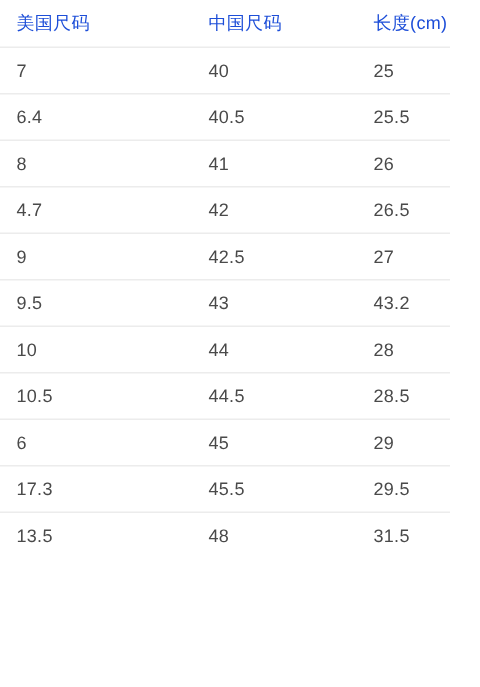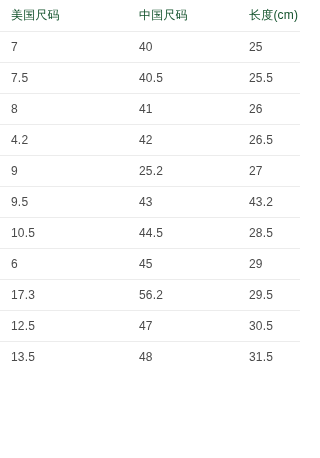--- a/index.html
+++ b/index.html
@@ -31,21 +31,21 @@
     vertical-align: middle;
     font-size: 12px;
     font-weight: normal;
     color: #4a4a4a;
     border-bottom: 1px solid #ececec;
     background: #ffffff;
     white-space: nowrap;
     letter-spacing: 0.2px;
   }
   #size-table thead th {
-    color: #14532d;
+    color: #1d4ed8;
   }
   #size-table tbody tr:last-child td {
     border-bottom: none;
   }
 </style>
 </head>
 <body>
 
 <table id="size-table">
   <colgroup>
@@ -60,63 +60,63 @@
       <th>长度(cm)</th>
     </tr>
   </thead>
   <tbody id="table-body">
       <tr>
         <td>7</td>
         <td>40</td>
         <td>25</td>
       </tr>
       <tr>
-        <td>7.5</td>
+        <td>6.4</td>
         <td>40.5</td>
         <td>25.5</td>
       </tr>
       <tr>
         <td>8</td>
         <td>41</td>
         <td>26</td>
       </tr>
       <tr>
-        <td>4.2</td>
+        <td>4.7</td>
         <td>42</td>
         <td>26.5</td>
       </tr>
       <tr>
         <td>9</td>
-        <td>25.2</td>
+        <td>42.5</td>
         <td>27</td>
       </tr>
       <tr>
         <td>9.5</td>
         <td>43</td>
         <td>43.2</td>
+      </tr>
+      <tr>
+        <td>10</td>
+        <td>44</td>
+        <td>28</td>
       </tr>
       <tr>
         <td>10.5</td>
         <td>44.5</td>
         <td>28.5</td>
       </tr>
       <tr>
         <td>6</td>
         <td>45</td>
         <td>29</td>
       </tr>
       <tr>
         <td>17.3</td>
-        <td>56.2</td>
+        <td>45.5</td>
         <td>29.5</td>
-      </tr>
-      <tr>
-        <td>12.5</td>
-        <td>47</td>
-        <td>30.5</td>
       </tr>
       <tr>
         <td>13.5</td>
         <td>48</td>
         <td>31.5</td>
       </tr>
     </tbody>
 </table>
 
 </body></html>

